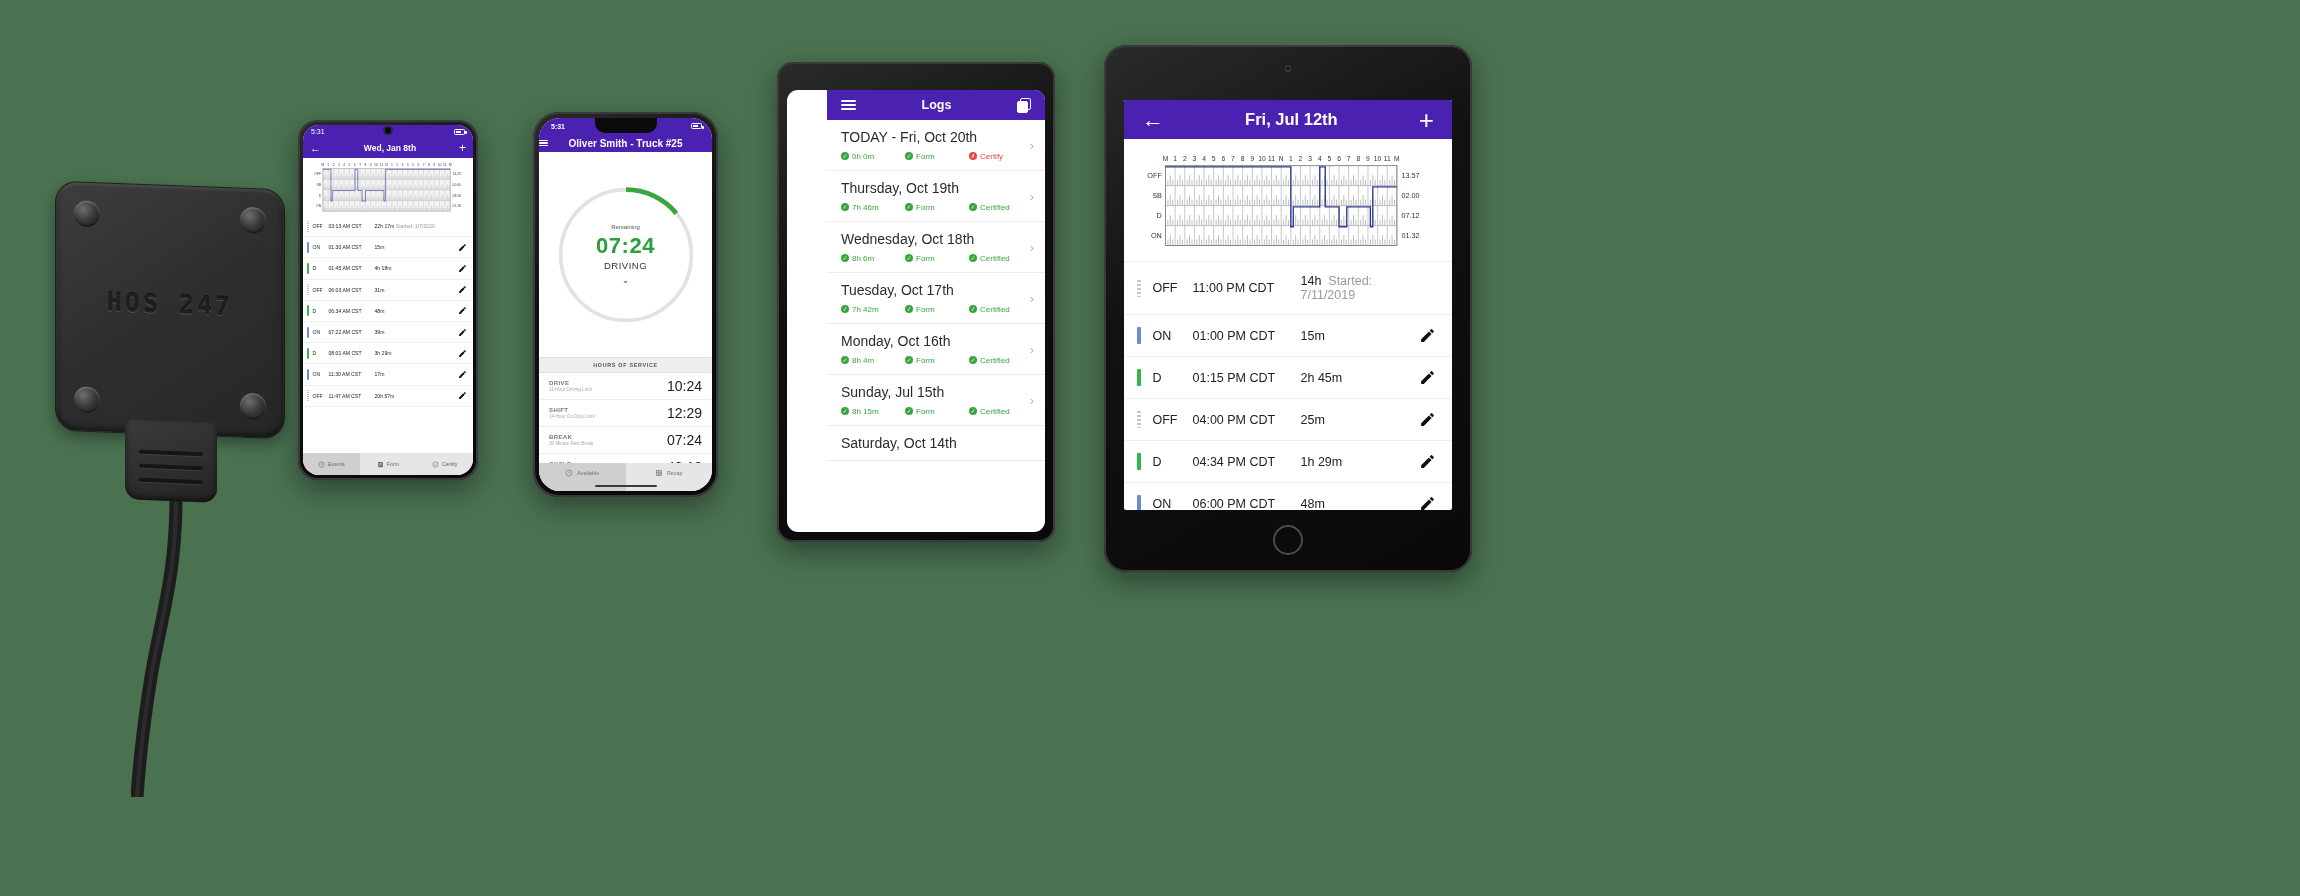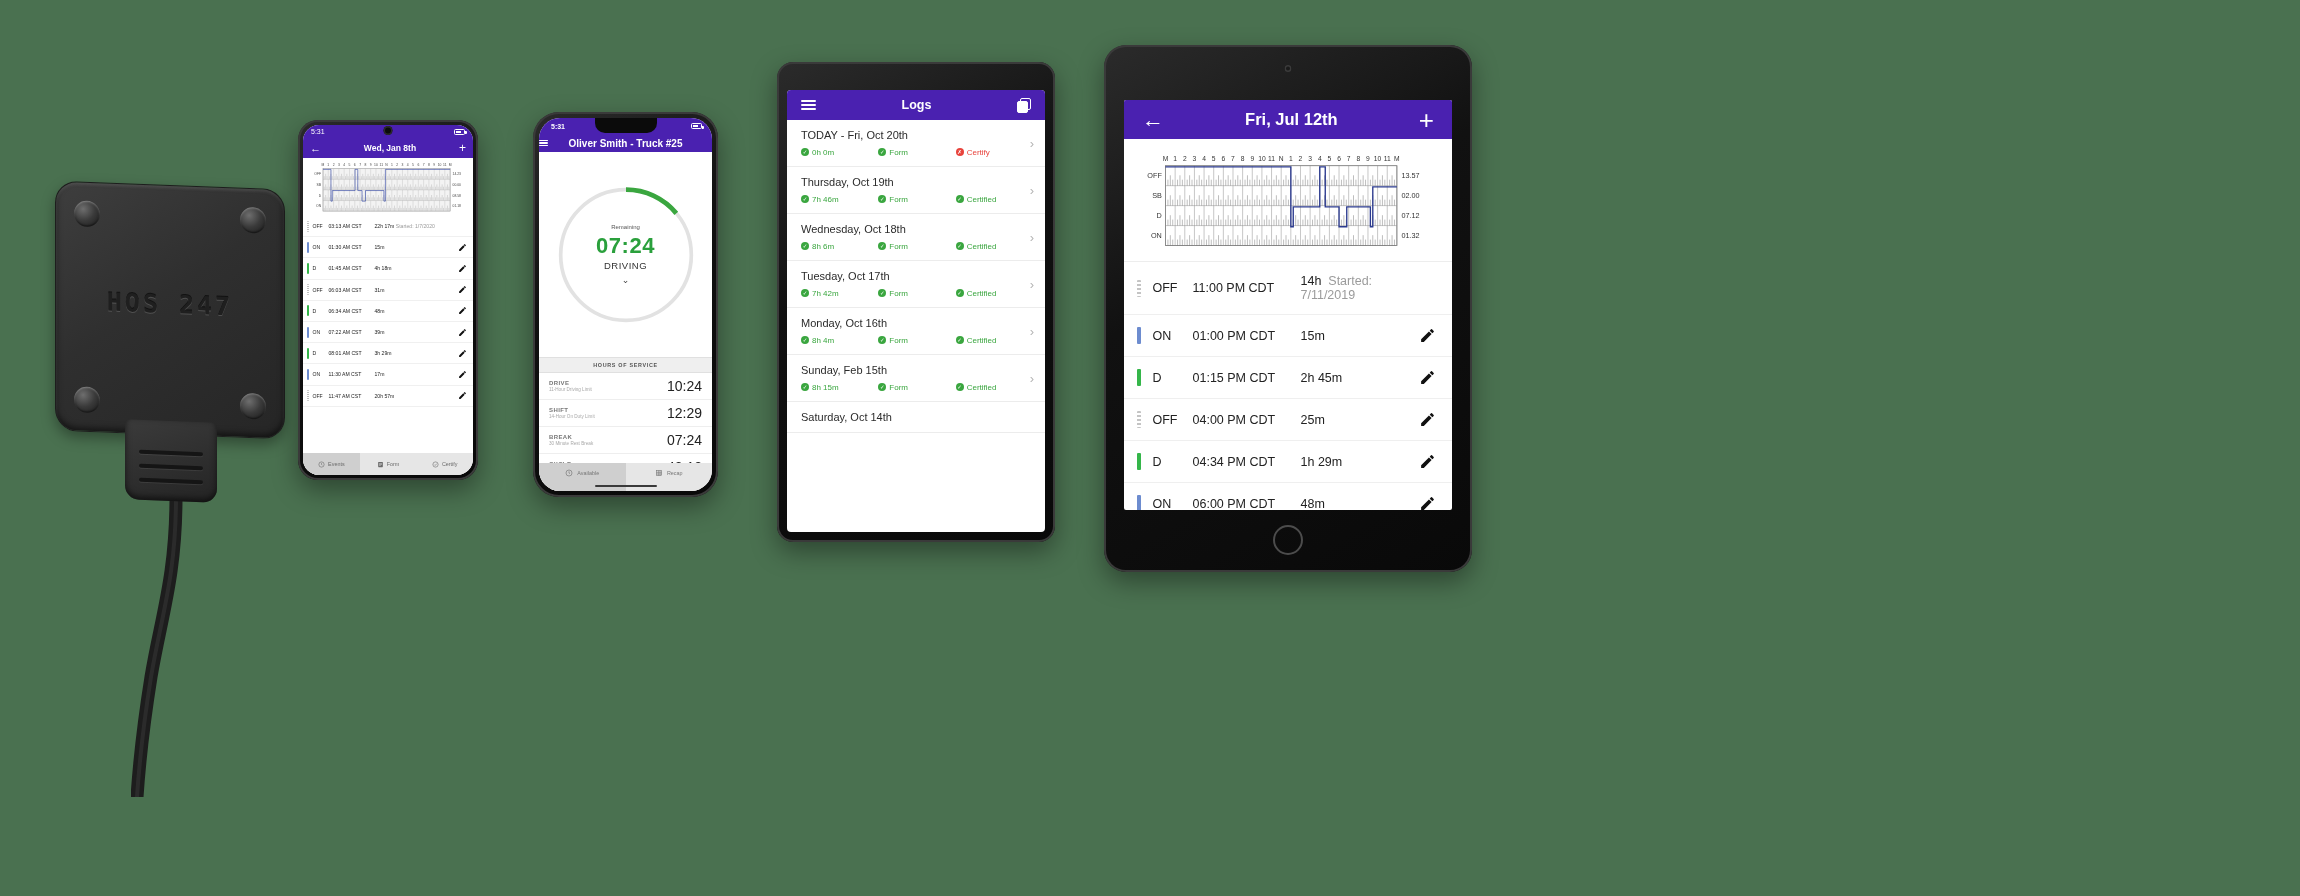--- a/index.html
+++ b/index.html
@@ -116,28 +116,28 @@
   .hos-row .sub { font-size:4.6px; color:#a9a9a9; margin-top:1px;}
   .hos-row .val { font-size:14px; color:#222; }
   .ip-tabs { position:absolute; left:0; right:0; bottom:0; height:28px; background:#e6e6e6; display:flex; }
   .ip-tab { flex:1; display:flex; align-items:center; justify-content:center; gap:4px; font-size:5.4px; color:#777; padding-bottom:8px;}
   .ip-tab.active { background:#cfcfcf; }
   .ip-home { position:absolute; bottom:4px; left:50%; transform:translateX(-50%); width:62px; height:2.5px; background:#3a3a3a; border-radius:2px;}
 
   
   #ipad-logs { left: 777px; top: 62px; width: 278px; height: 480px; }
   #ipad-logs .bezel { border-radius: 16px; }
-  #ipad-logs .screen { left: 10px; top: 28px; width: 258px; height: 442px; border-radius: 4px; }
+  #ipad-logs .screen { left: 10px; top: 28px; width: 258px; height: 442px; border-radius: 11px; padding-left: 40px; }
   .pad-appbar { height: 30px; font-size: 12.5px; padding: 0 14px; }
   .pad-copy { width: 14px; height: 15px; position: relative; }
   .pad-copy .b { position:absolute; border: 1.6px solid #fff; border-radius:2px; }
   .pad-copy .b1 { right:0; top:0; width:11px; height:12px; }
   .pad-copy .b2 { left:0; bottom:0; width:11px; height:12px; background:#fff; }
   .log-item { padding: 9px 12px 9px 14px; border-bottom:1px solid #ececec; position:relative; }
-  .log-item .day { font-size: 11px; color:#2b2b2b; }
+  .log-item .day { font-size: 14px; color:#2b2b2b; }
   .log-item .chips { display:flex; gap:0; margin-top: 7px; }
   .log-item .chip { display:flex; align-items:flex-start; gap:3px; font-size:8px; width:86px; }
   .chip.green { color:#3aa63f; }
   .chip.red { color:#e8433c; }
   .badge { width: 8px; height: 8px; border-radius:50%; display:inline-flex; align-items:center; justify-content:center; font-size:5.5px; color:#fff; flex:none;}
   .badge.g { background:#3aa63f; }
   .badge.r { background:#e8433c; }
   .log-chevron { position:absolute; right:11px; top:50%; transform:translateY(-50%); color:#b5b5b5; font-size:13px; }
 
   
@@ -848,21 +848,21 @@
           <div class="log-item">
             <div class="day">Monday, Oct 16th</div>
             <div class="chips">
               <span class="chip green"><span class="badge g">✓</span>8h 4m</span>
               <span class="chip green"><span class="badge g">✓</span>Form</span>
               <span class="chip green"><span class="badge g">✓</span>Certified</span>
             </div>
             <span class="log-chevron">›</span>
           </div>
           <div class="log-item">
-            <div class="day">Sunday, Feb 15th</div>
+            <div class="day">Sunday, Jul 15th</div>
             <div class="chips">
               <span class="chip green"><span class="badge g">✓</span>8h 15m</span>
               <span class="chip green"><span class="badge g">✓</span>Form</span>
               <span class="chip green"><span class="badge g">✓</span>Certified</span>
             </div>
             <span class="log-chevron">›</span>
           </div>
           <div class="log-item">
             <div class="day">Saturday, Oct 14th</div>
           </div>

